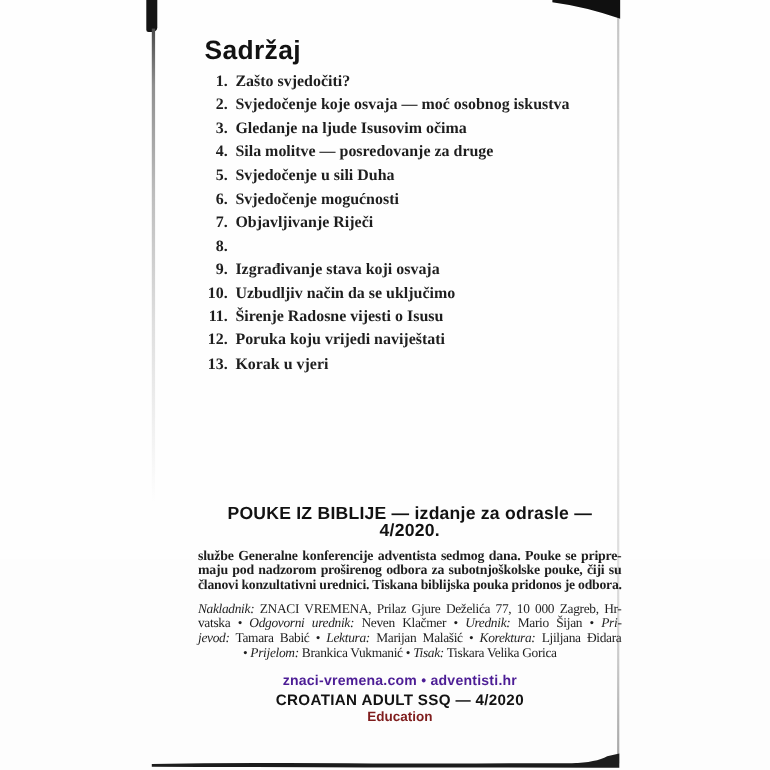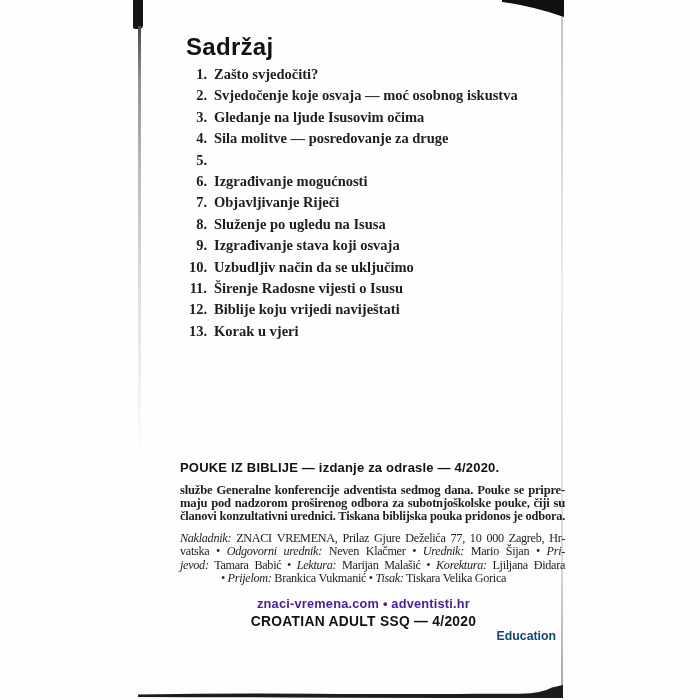--- a/index.html
+++ b/index.html
@@ -24,37 +24,37 @@
   .page-title{position:absolute;left:186px;top:33px;margin:0;
     font-family:"Liberation Sans",sans-serif;font-weight:700;font-size:24px;letter-spacing:.3px;color:#121212;}
 
   .toc{position:absolute;left:179px;top:66px;}
   .toc-row{display:flex;align-items:baseline;height:21.4px;
     font-family:"Liberation Serif",serif;font-weight:700;font-size:14.5px;}
   .toc-num{flex:none;width:28px;text-align:right;}
   .toc-text{margin-left:7px;white-space:nowrap;}
 
   .bottom{position:absolute;left:180px;top:460px;width:385px;}
-  .edition-header{font-family:"Liberation Sans",sans-serif;font-weight:700;
-    font-size:13px;letter-spacing:.2px;color:#121212;line-height:15px;}
+  .edition-header{text-align:center;font-family:"Liberation Sans",sans-serif;font-weight:700;
+    font-size:16px;letter-spacing:.2px;color:#121212;line-height:15px;}
   .about{margin-top:9px;}
   .about .line{font-weight:700;font-size:12.6px;line-height:13px;letter-spacing:-.2px;
     white-space:nowrap;text-align:justify;text-align-last:justify;}
   .imprint{margin-top:9px;}
   .imprint .line{font-weight:400;font-size:12.2px;line-height:13.4px;letter-spacing:-.3px;
     white-space:nowrap;text-align:justify;text-align-last:justify;}
   .imprint .line.last{text-align:left;text-align-last:center;position:relative;left:-9px;}
   .seg-i{font-style:italic;}
   .seg-bi{font-style:italic;font-weight:700;}
   .websites{margin-top:10px;text-align:center;position:relative;left:-9px;
     font-family:"Liberation Sans",sans-serif;font-weight:700;font-size:12.8px;letter-spacing:.2px;color:#4c1d95;}
   .ssq{margin-top:3px;text-align:center;position:relative;left:-9px;
     font-family:"Liberation Sans",sans-serif;font-weight:700;font-size:13.8px;letter-spacing:.3px;color:#121212;}
-  .education{margin-top:0;text-align:right;position:relative;left:-9px;
-    font-family:"Liberation Sans",sans-serif;font-weight:700;font-size:12.3px;color:#0c4a6e;}
+  .education{margin-top:0;text-align:center;position:relative;left:-9px;
+    font-family:"Liberation Sans",sans-serif;font-weight:700;font-size:12.3px;color:#7f1d1d;}
 </style>
 </head>
 <body style="color: rgb(30, 30, 30);">
 
 <div class="page">
 
   <div class="spine-bar"></div>
   <div class="spine-line"></div>
   <div class="right-edge"></div>
   <svg class="corner-wedge" width="62" height="18" viewBox="0 0 62 18">
@@ -83,55 +83,55 @@
         <span class="toc-text">Gledanje na ljude Isusovim očima</span>
       </div>
 
       <div class="toc-row">
         <span class="toc-num">4.</span>
         <span class="toc-text">Sila molitve — posredovanje za druge</span>
       </div>
 
       <div class="toc-row">
         <span class="toc-num">5.</span>
+        <span class="toc-text">Svjedočenje u sili Duha</span>
       </div>
 
       <div class="toc-row">
         <span class="toc-num">6.</span>
-        <span class="toc-text">Izgrađivanje mogućnosti</span>
+        <span class="toc-text">Svjedočenje mogućnosti</span>
       </div>
 
       <div class="toc-row">
         <span class="toc-num">7.</span>
         <span class="toc-text">Objavljivanje Riječi</span>
       </div>
 
       <div class="toc-row">
         <span class="toc-num">8.</span>
-        <span class="toc-text">Služenje po ugledu na Isusa</span>
       </div>
 
       <div class="toc-row">
         <span class="toc-num">9.</span>
         <span class="toc-text">Izgrađivanje stava koji osvaja</span>
       </div>
 
       <div class="toc-row">
         <span class="toc-num">10.</span>
         <span class="toc-text">Uzbudljiv način da se uključimo</span>
       </div>
 
       <div class="toc-row">
         <span class="toc-num">11.</span>
         <span class="toc-text">Širenje Radosne vijesti o Isusu</span>
       </div>
 
       <div class="toc-row">
         <span class="toc-num">12.</span>
-        <span class="toc-text">Biblije koju vrijedi naviještati</span>
+        <span class="toc-text">Poruka koju vrijedi naviještati</span>
       </div>
 
       <div class="toc-row">
         <span class="toc-num">13.</span>
         <span class="toc-text">Korak u vjeri</span>
       </div>
     </div>
 
   <div class="bottom">
     <div class="edition-header">POUKE IZ BIBLIJE — izdanje za odrasle — 4/2020.</div>

